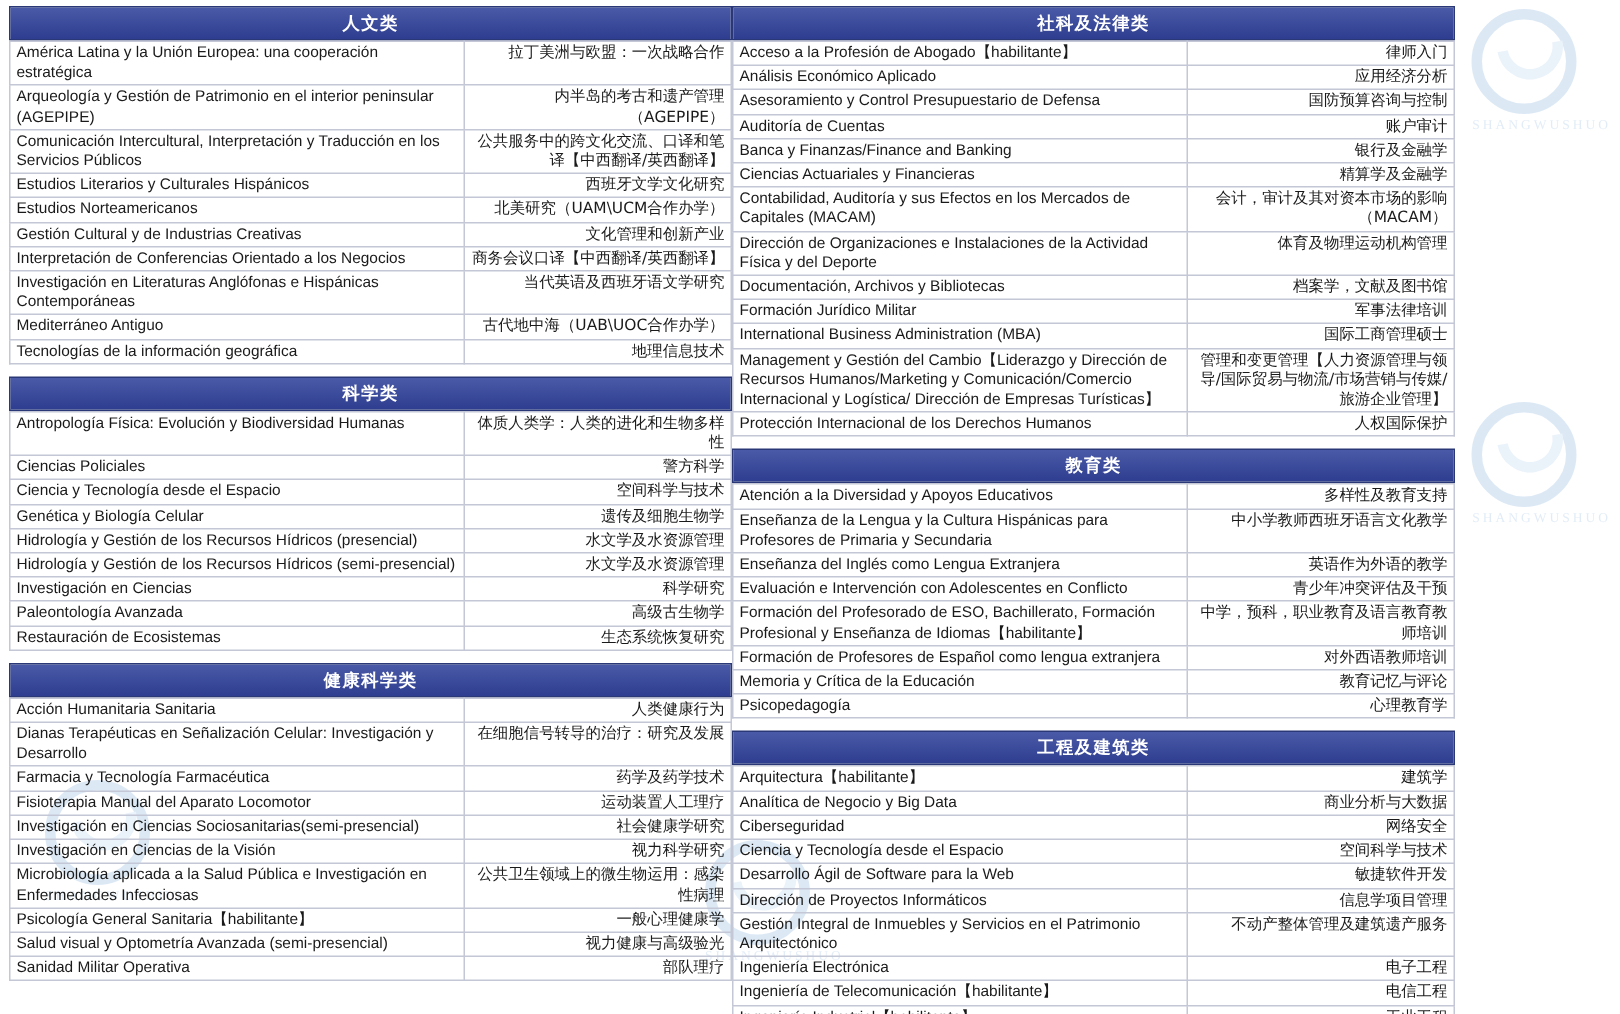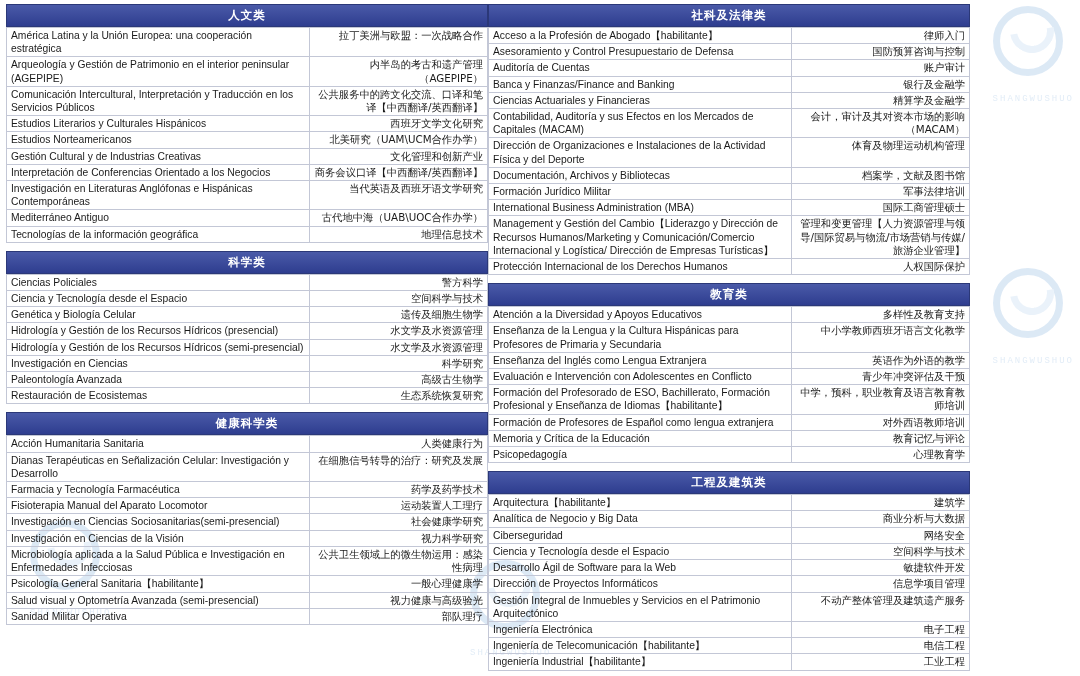--- a/index.html
+++ b/index.html
@@ -68,22 +68,22 @@
     content:"";
     position:absolute;left:10px;top:-4px;
     width:30px;height:30px;
     border-radius:50%;
     border:7px solid #bcd6ef;
     border-color:transparent #bcd6ef #bcd6ef transparent;
     transform:rotate(35deg);
   }
   .wm-text{
     font-size:9px;color:#9fc2e4;letter-spacing:2px;
-    text-align:center;margin-top:18px;
-    font-family:Liberation Mono, monospace;
+    text-align:center;margin-top:2px;
+    font-family:Liberation Serif, serif;
   }
   .wm1{ right:6px; top:6px; }
   .wm2{ right:6px; top:268px; }
   .wm3{ left:470px; top:560px; }
   .wm4{ left:30px; top:520px; }
 </style>
 </head>
 <body>
 
 <div class="wm wm1">
@@ -150,20 +150,24 @@
               <td class="zh">地理信息技术</td>
             </tr>
           </tbody>
         </table>
       </div>
       <div class="section">
         <div class="sec-head">科学类</div>
         <table class="rows">
           <tbody>
             <tr>
+              <td class="es">Antropología Física: Evolución y Biodiversidad Humanas</td>
+              <td class="zh">体质人类学：人类的进化和生物多样性</td>
+            </tr>
+            <tr>
               <td class="es">Ciencias Policiales</td>
               <td class="zh">警方科学</td>
             </tr>
             <tr>
               <td class="es">Ciencia y Tecnología desde el Espacio</td>
               <td class="zh">空间科学与技术</td>
             </tr>
             <tr>
               <td class="es">Genética y Biología Celular</td>
               <td class="zh">遗传及细胞生物学</td>
@@ -240,20 +244,24 @@
       </div>
     </div>
     <div class="col">
       <div class="section">
         <div class="sec-head">社科及法律类</div>
         <table class="rows">
           <tbody>
             <tr>
               <td class="es">Acceso a la Profesión de Abogado【habilitante】</td>
               <td class="zh">律师入门</td>
+            </tr>
+            <tr>
+              <td class="es">Análisis Económico Aplicado</td>
+              <td class="zh">应用经济分析</td>
             </tr>
             <tr>
               <td class="es">Asesoramiento y Control Presupuestario de Defensa</td>
               <td class="zh">国防预算咨询与控制</td>
             </tr>
             <tr>
               <td class="es">Auditoría de Cuentas</td>
               <td class="zh">账户审计</td>
             </tr>
             <tr>

